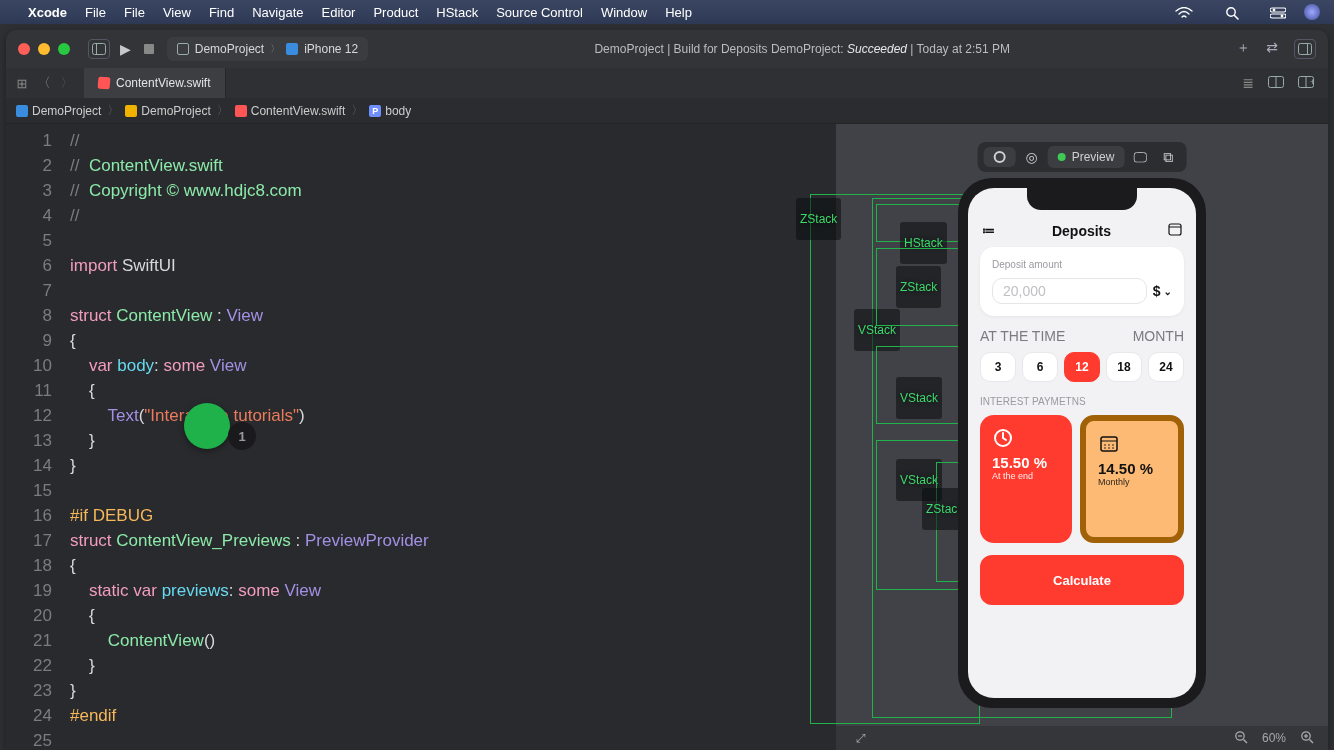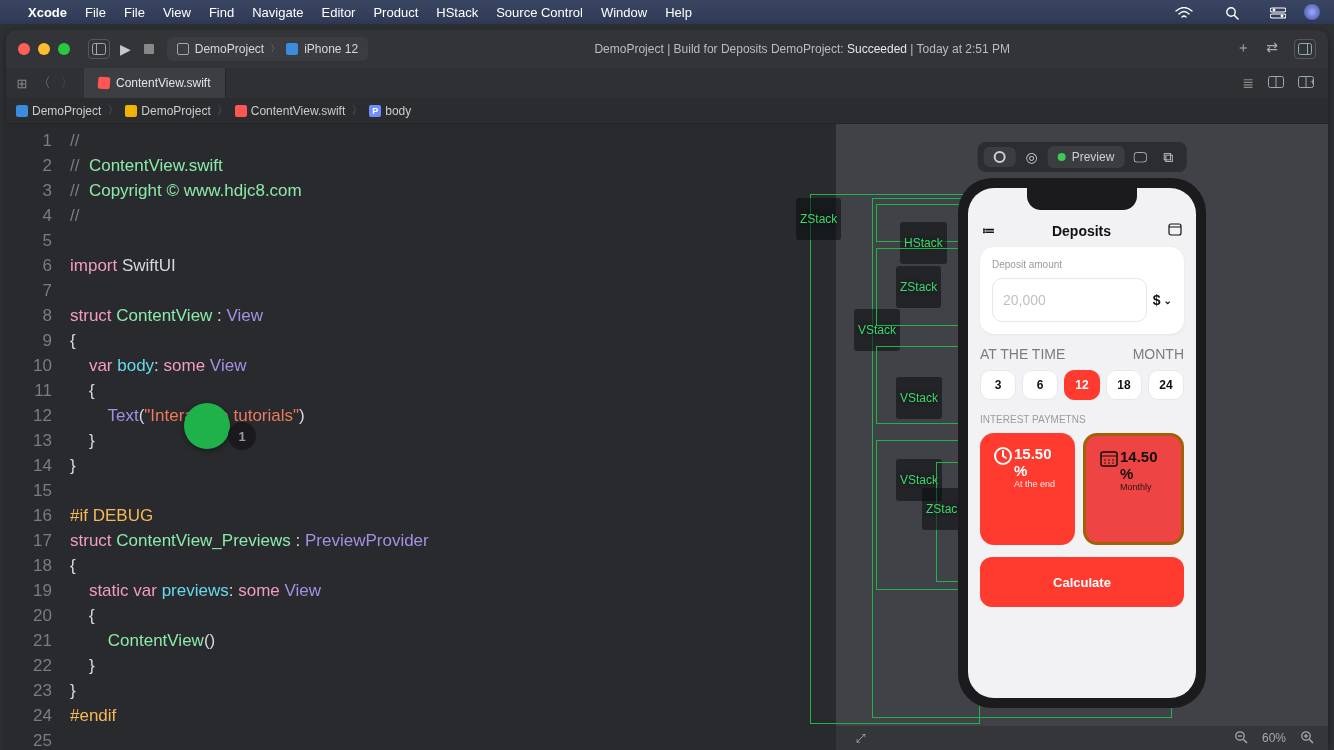--- a/index.html
+++ b/index.html
@@ -19,21 +19,21 @@
 .titlebar { height: 38px; background: #323437; display: flex; align-items: center; padding: 0 12px; gap: 10px; color: #aab; font-size: 12px; }
 .traffic { display: flex; gap: 8px; margin-right: 8px; }
 .traffic .dot { width: 12px; height: 12px; border-radius: 50%; }
 .dot.red { background: #ff5f57; } .dot.yel { background: #febc2e; } .dot.grn { background: #28c840; }
 .titlebar .sq { width: 22px; height: 20px; border: 1px solid #556; border-radius: 4px; display: inline-flex; align-items: center; justify-content: center; color: #aab; }
 .titlebar .play { color: #c8c8cc; font-size: 14px; }
 .titlebar .stop { width: 10px; height: 10px; background: #888; border-radius: 1px; }
 .scheme { display: flex; align-items: center; background: #3a3c40; border-radius: 6px; height: 24px; padding: 0 10px; gap: 6px; color: #d8d8dc; font-size: 12px; }
 .scheme .chev { color: #888; font-size: 10px; }
 .activity { flex: 1; text-align: center; color: #bcbcc0; font-size: 12px; }
-.activity .ok { color: #e6e6ea; }
+.activity .ok { color: #e6e6ea; font-style: italic; }
 .titlebar .right { margin-left: auto; display: flex; gap: 16px; color: #aab; font-size: 14px; }
 
 .tabbar { height: 30px; background: #2e3033; display: flex; align-items: stretch; }
 .tabbar .pre { width: 78px; display: flex; align-items: center; gap: 10px; justify-content: center; color: #888; }
 .tabbar .tab { display: flex; align-items: center; background: #3c3e42; padding: 0 14px; gap: 6px; color: #e4e4e8; font-size: 12px; border-right: 1px solid #262729; }
 .tabbar .tab .icn { width: 12px; height: 12px; background: #f55; border-radius: 2px; transform: rotate(5deg); }
 .tabbar .after { flex: 1; display: flex; align-items: center; justify-content: flex-end; gap: 14px; padding: 0 14px; color: #888; font-size: 14px; }
 
 .crumbs { height: 26px; background: #2a2c2f; border-bottom: 1px solid #232426; display: flex; align-items: center; font-size: 12px; color: #ccc; padding-left: 10px; gap: 2px; }
 .crumbs .seg { display: inline-flex; align-items: center; gap: 4px; }
@@ -70,30 +70,30 @@
 
 
 .phone { position: absolute; top: 54px; left: 50%; transform: translateX(-50%); width: 248px; height: 530px; background: #1b1b1e; border-radius: 34px; padding: 10px; }
 .phone .screen { width: 100%; height: 100%; background: #f2f2f4; border-radius: 26px; overflow: hidden; position: relative; }
 .notch { position: absolute; top: 0; left: 50%; transform: translateX(-50%); width: 110px; height: 22px; background: #1b1b1e; border-radius: 0 0 14px 14px; }
 .ph-content { padding: 34px 12px 12px; font-size: 11px; color: #111; }
 .ph-header { display: flex; align-items: center; justify-content: space-between; font-weight: 700; font-size: 14px; padding: 0 2px 8px; }
 .ph-card { background: #fff; border-radius: 14px; padding: 12px; margin-bottom: 12px; box-shadow: 0 1px 3px rgba(0,0,0,.06); }
 .ph-label { color: #9a9aa0; font-size: 10px; margin-bottom: 8px; }
 .ph-amount { display: flex; align-items: center; gap: 6px; }
-.ph-amount .inp { flex: 1; height: 44px; border: 1px solid #e6e6ea; border-radius: 10px; display: flex; align-items: center; padding: 0 10px; color: #bfbfc5; font-size: 14px; }
+.ph-amount .inp { flex: 1; height: 26px; border: 1px solid #e6e6ea; border-radius: 10px; display: flex; align-items: center; padding: 0 10px; color: #bfbfc5; font-size: 14px; }
 .ph-amount .sel { font-weight: 700; font-size: 14px; display: flex; align-items: center; gap: 3px; }
 .ph-rowhead { display: flex; justify-content: space-between; font-size: 14px; color: #7b7b82; margin: 2px 0 8px; align-items: center; }
 .ph-months { display: flex; gap: 6px; }
 .ph-months .m { flex: 1; height: 30px; border-radius: 10px; display: flex; align-items: center; justify-content: center; font-size: 12px; font-weight: 600; background: #fff; border: 1px solid #e8e8ec; }
 .ph-months .m.on { background: #ff3b30; color: #fff; border-color: #ff3b30; }
 .ip { display: flex; gap: 8px; }
-.ip .box { flex: 1; border-radius: 14px; padding: 12px; height: 112px; display: flex; flex-direction: row; }
+.ip .box { flex: 1; border-radius: 14px; padding: 12px; height: 128px; display: flex; flex-direction: column; }
 .ip .red { background: #ff3b30; color: #fff; }
-.ip .wht { background: #ef4444; color: #111; border: 3px solid #a16207; }
+.ip .wht { background: #fdba74; color: #111; border: 6px solid #a16207; }
 .ip .pct { font-size: 15px; font-weight: 700; }
 .ip .sub { font-size: 9px; opacity: .9; }
 .ip .ico { font-size: 18px; align-self: flex-start; }
 .calc { margin-top: 12px; height: 50px; background: #ff3b30; color: #fff; border-radius: 12px; display: flex; align-items: center; justify-content: center; font-weight: 600; font-size: 13px; }
 
 
 .olabel { position: absolute; color: #3dd96a; font-size: 12px; background: rgba(10,12,14,.55); padding: 14px 4px; border-radius: 3px; text-shadow: 0 0 4px rgba(0,0,0,.6); pointer-events: none; }
 .obox { position: absolute; border: 1.5px solid #22b24a; pointer-events: none; }
 
 

